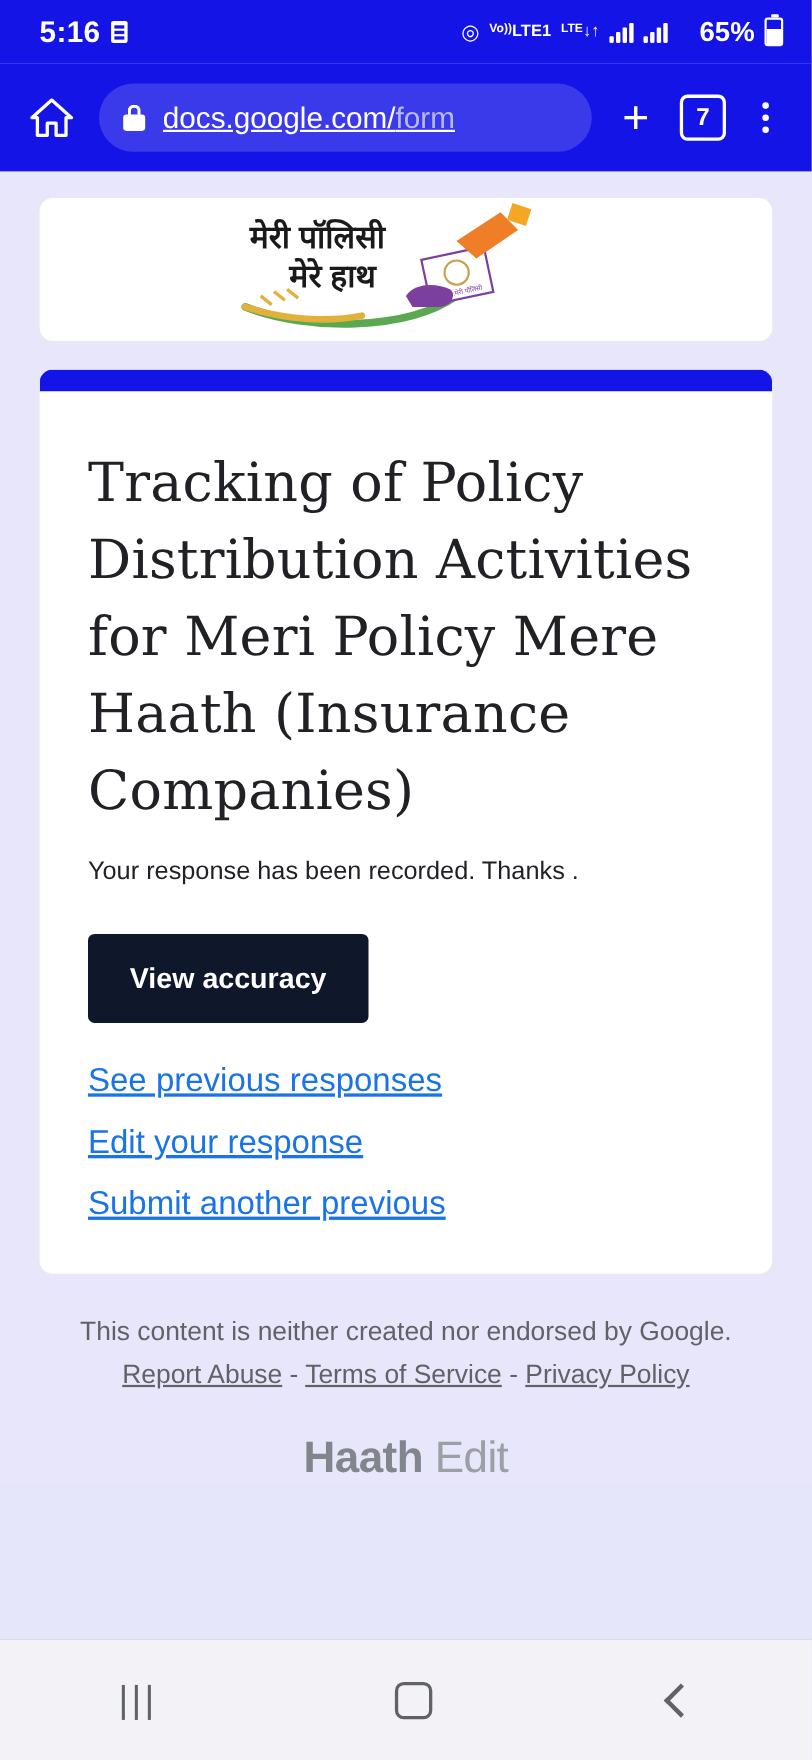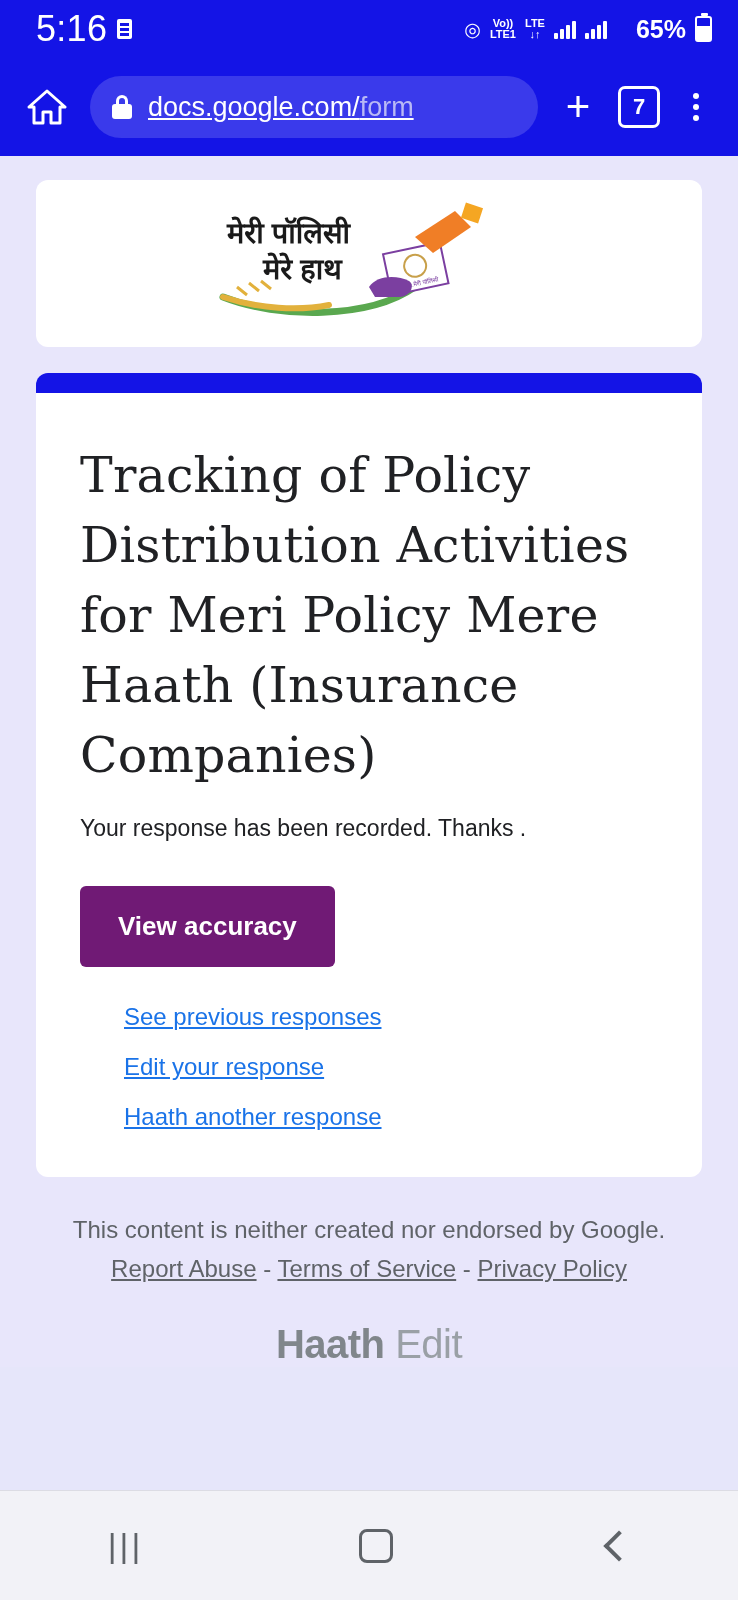--- a/index.html
+++ b/index.html
@@ -20,22 +20,22 @@
     align-items: center;
     justify-content: space-between;
     padding: 0 26px 0 36px;
   }
   .status-left {
     display: flex;
     align-items: center;
     gap: 10px;
   }
   .clock {
-    font-size: 36px;
-    font-weight: 400;
+    font-size: 27px;
+    font-weight: 700;
     letter-spacing: 0.3px;
   }
   .sim-icon {
     width: 15px;
     height: 20px;
     background: #ffffff;
     border-radius: 2px;
     position: relative;
   }
   .sim-icon::after {
@@ -50,27 +50,27 @@
     display: flex;
     align-items: center;
     gap: 9px;
   }
   .icon-cast {
     font-size: 19px;
     line-height: 1;
   }
   .stack-icon {
     display: flex;
-    flex-direction: column;
-    align-items: center;
+    flex-direction: row;
+    align-items: flex-start;
     line-height: 1.02;
     font-size: 11px;
     font-weight: 700;
   }
-  .stack-icon .bot { font-size: 11px; }
+  .stack-icon .bot { font-size: 15px; }
   .bars {
     display: flex;
     align-items: flex-end;
     gap: 2px;
     height: 20px;
   }
   .bars i {
     display: block;
     width: 4px;
     background: #ffffff;
@@ -188,21 +188,21 @@
   .page {
     background: #e8e6fb;
     height: 1444px - 0px;
     padding: 24px 36px 0;
     position: relative;
   }
 
   .banner-card {
     background: #ffffff;
     border-radius: 12px;
-    height: 167px;
+    height: 130px;
     display: flex;
     align-items: center;
     justify-content: center;
     overflow: hidden;
   }
   .banner-art { width: 300px; height: 125px; }
 
   .form-card {
     margin-top: 26px;
     background: #ffffff;
@@ -219,38 +219,37 @@
     letter-spacing: 0.2px;
   }
   .confirm-text {
     margin-top: 24px;
     font-size: 23px;
     color: #202124;
   }
   .primary-btn {
     margin-top: 44px;
     display: inline-block;
-    background: #701a75;
+    background: #0f172a;
     color: #ffffff;
     font-size: 26px;
     font-weight: 700;
     padding: 25px 38px;
     border: none;
     border-radius: 6px;
     cursor: pointer;
     font-family: "Liberation Sans", sans-serif;
   }
   .link-list { margin-top: 36px; }
   .form-link {
     display: block;
-    font-size: 24px;
+    font-size: 30px;
     color: #1a73e8;
     text-decoration: underline;
     margin-bottom: 22px;
-    margin-left: 44px;
   }
   .form-link:last-child { margin-bottom: 0; }
 
   .footer {
     margin-top: 34px;
     text-align: center;
     font-size: 24px;
     line-height: 1.6;
     color: #5f6368;
     padding: 0 18px;
@@ -377,21 +376,21 @@
       </svg>
     </div>
 
     <div class="form-card">
       <h1 class="form-title">Tracking of Policy Distribution Activities for Meri Policy Mere Haath (Insurance Companies)</h1>
       <p class="confirm-text">Your response has been recorded. Thanks .</p>
       <button class="primary-btn">View accuracy</button>
       <div class="link-list">
         <a class="form-link" href="#">See previous responses</a>
         <a class="form-link" href="#">Edit your response</a>
-        <a class="form-link" href="#">Haath another response</a>
+        <a class="form-link" href="#">Submit another previous</a>
       </div>
     </div>
 
     <div class="footer">
       <span>This content is neither created nor endorsed by Google.</span>
       <a href="#">Report Abuse</a>
       <span>-</span>
       <a href="#">Terms of Service</a>
       <span>-</span>
       <a href="#">Privacy Policy</a>

